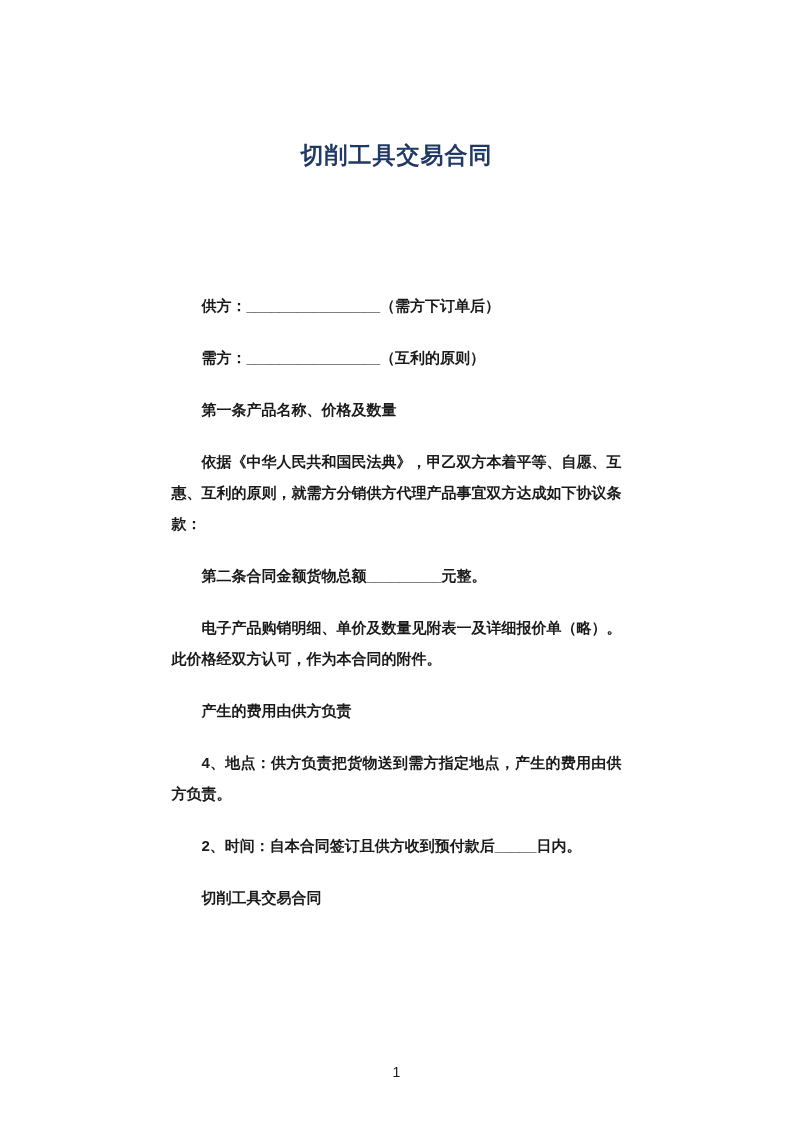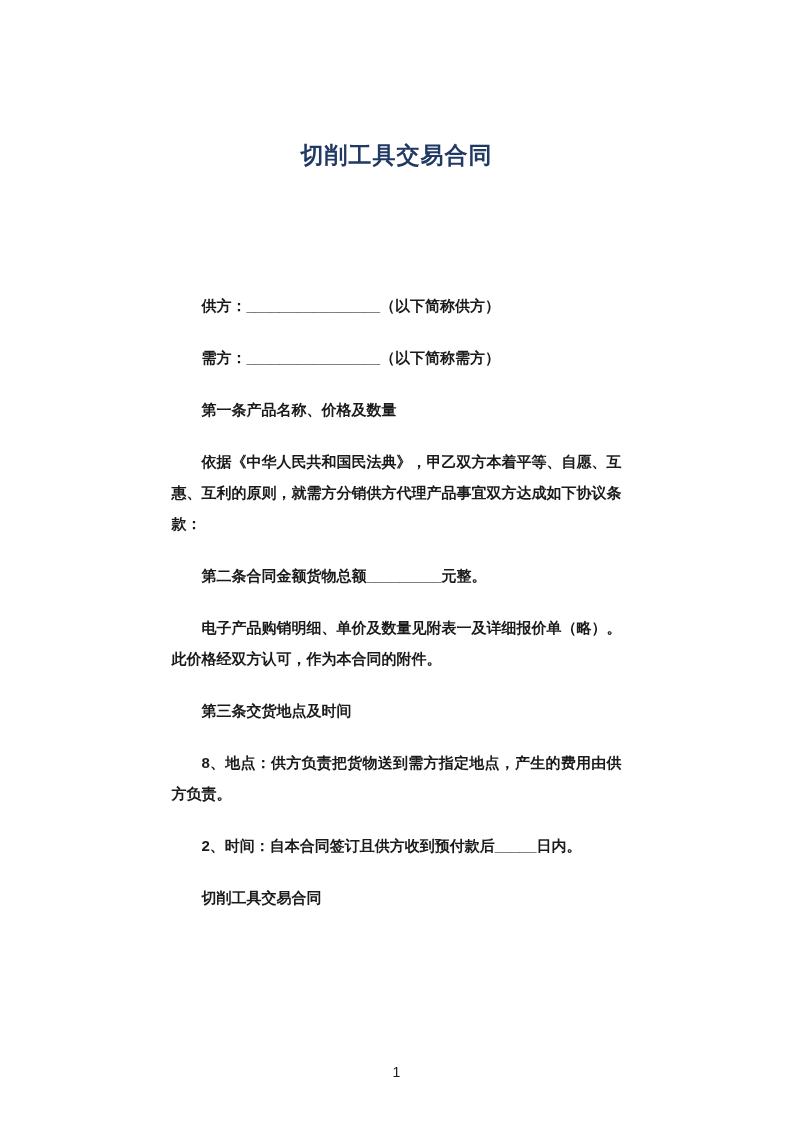--- a/index.html
+++ b/index.html
@@ -52,37 +52,37 @@
   }
 </style>
 </head>
 <body>
 
 <div class="page">
   <div class="content">
 
     <h1 class="doc-title" style="color: rgb(32, 56, 100);">切削工具交易合同</h1>
 
-    <p class="para">供方：________________（以下简称供方）</p>
+    <p class="para">供方：________________（需方下订单后）</p>
 
-    <p class="para">需方：________________（以下简称需方）</p>
+    <p class="para">需方：________________（互利的原则）</p>
 
     <p class="para">第一条产品名称、价格及数量</p>
 
     <p class="para">依据《中华人民共和国民法典》，甲乙双方本着平等、自愿、互惠、互利的原则，就需方分销供方代理产品事宜双方达成如下协议条款：</p>
 
     <p class="para">第二条合同金额货物总额_________元整。</p>
 
     <p class="para">电子产品购销明细、单价及数量见附表一及详细报价单（略）。此价格经双方认可，作为本合同的附件。</p>
 
 
 
-    <p class="para">第三条交货地点及时间</p>
+    <p class="para">产生的费用由供方负责</p>
 
-    <p class="para">8、地点：供方负责把货物送到需方指定地点，产生的费用由供方负责。</p>
+    <p class="para">4、地点：供方负责把货物送到需方指定地点，产生的费用由供方负责。</p>
 
     <p class="para">2、时间：自本合同签订且供方收到预付款后_____日内。</p>
 
     <p class="para">切削工具交易合同</p>
 
   </div>
 
   <div class="page-number">1</div>
 </div>
 

